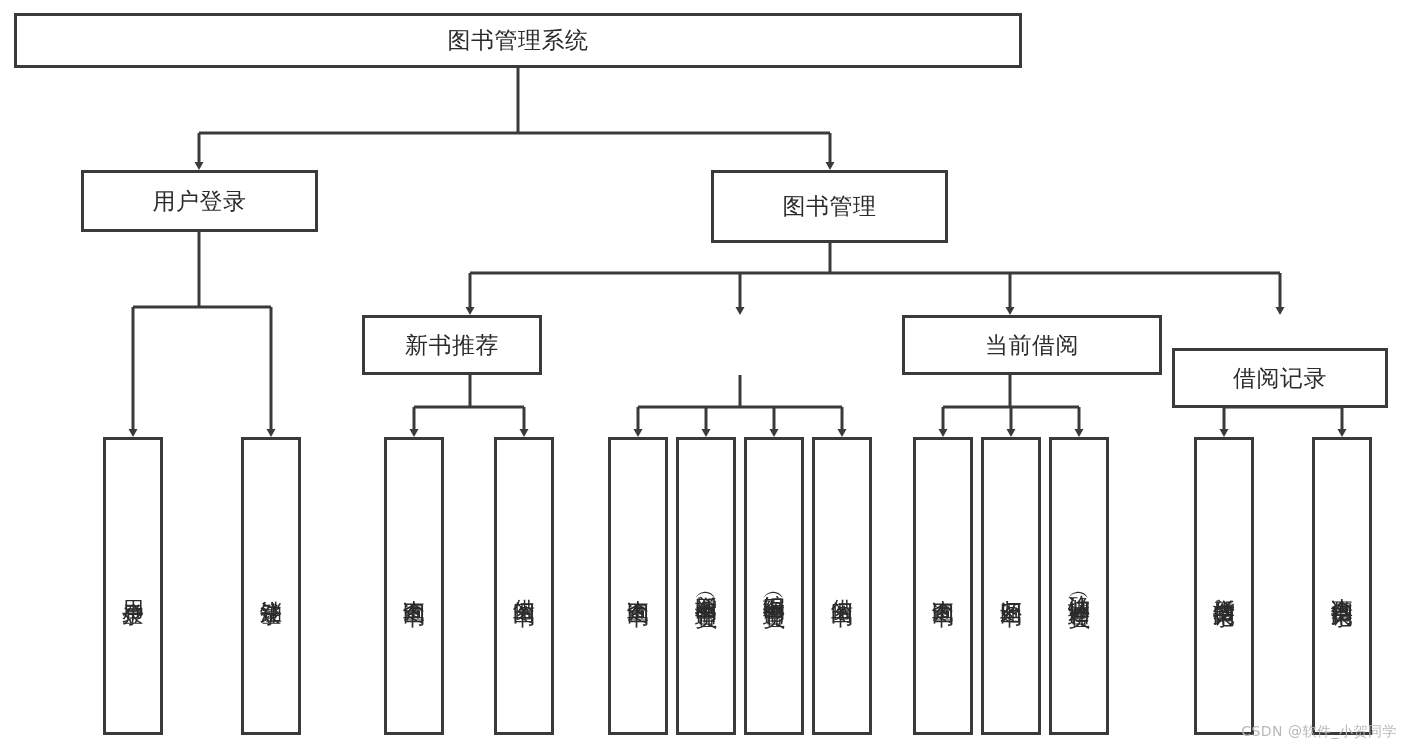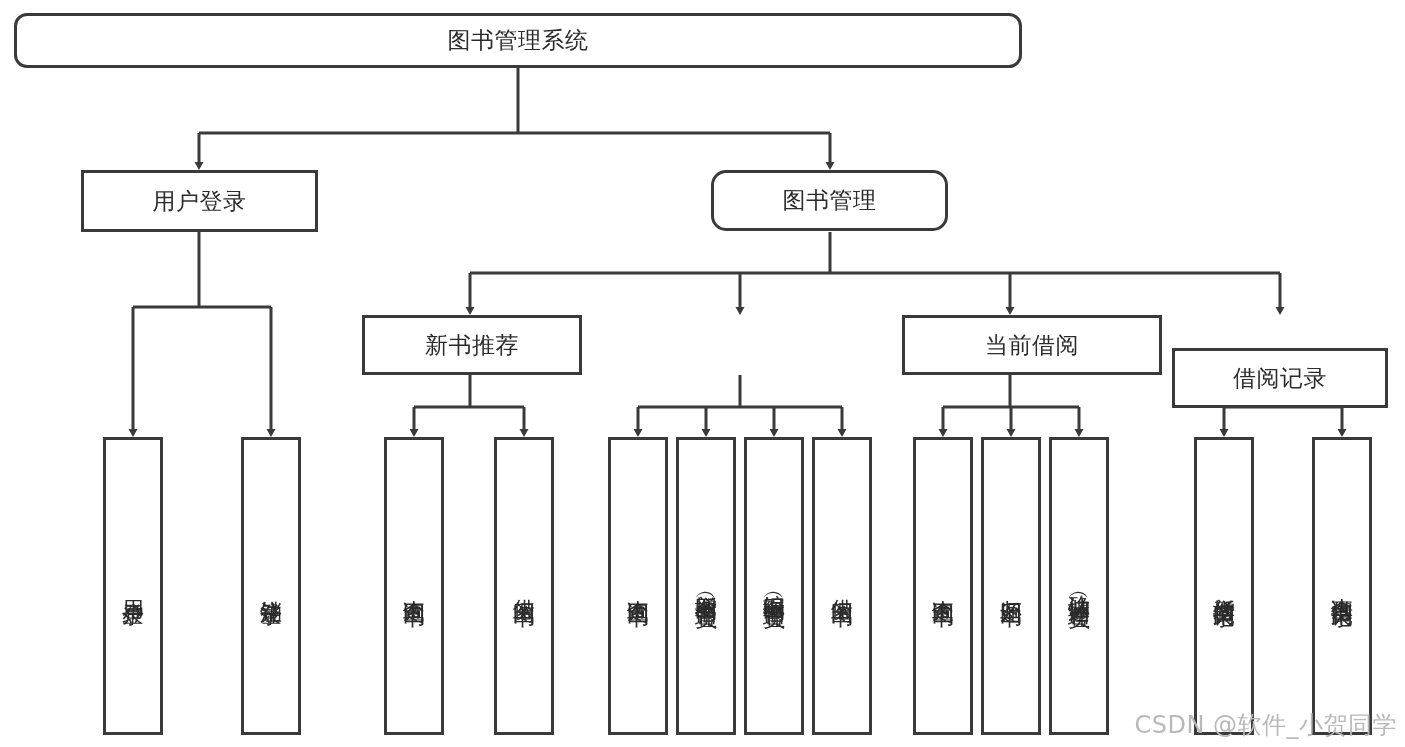--- a/index.html
+++ b/index.html
@@ -56,21 +56,21 @@
     line-height: 1.18;
     letter-spacing: 2px;
     white-space: normal;
     text-align: center;
     max-height: 100%;
   }
   .watermark {
     position: absolute;
     right: 8px;
     bottom: 6px;
-    font-size: 24px;
+    font-size: 14px;
     color: #b9b9b9;
     letter-spacing: 0.5px;
     white-space: nowrap;
     z-index: 5;
   }
 </style>
 </head>
 <body>
 
 <div id="canvas">
@@ -120,33 +120,33 @@
       <path d="M1011,407 L1011,430" marker-end="url(#arrow)"></path>
       <path d="M1079,407 L1079,430" marker-end="url(#arrow)"></path>
 
       <path d="M1280,375 L1280,407"></path>
       <path d="M1224,407 L1342,407"></path>
       <path d="M1224,407 L1224,430" marker-end="url(#arrow)"></path>
       <path d="M1342,407 L1342,430" marker-end="url(#arrow)"></path>
     </g>
   </svg>
 
-  <div class="node root" style="left:14px; top:13px; width:1008px; height:55px;border-radius:13px;">
+  <div class="node root" style="left:14px; top:13px; width:1008px; height:55px;">
     <span class="node-label">图书管理系统</span>
   </div>
 
   <div class="node" style="left:81px; top:170px; width:237px; height:62px;">
     <span class="node-label">用户登录</span>
   </div>
 
-  <div class="node" style="left:711px; top:170px; width:237px; height:61px;border-radius:15px;">
+  <div class="node" style="left:711px; top:170px; width:237px; height:73px;">
     <span class="node-label">图书管理</span>
   </div>
 
-  <div class="node" style="left:362px; top:315px; width:220px; height:60px;">
+  <div class="node" style="left:362px; top:315px; width:180px; height:60px;">
     <span class="node-label">新书推荐</span>
   </div>
 
 
   <div class="node" style="left:902px; top:315px; width:260px; height:60px;">
     <span class="node-label">当前借阅</span>
   </div>
 
   <div class="node" style="left:1172px; top:315px; width:216px; height:60px;margin-top:33px;">
     <span class="node-label">借阅记录</span>

